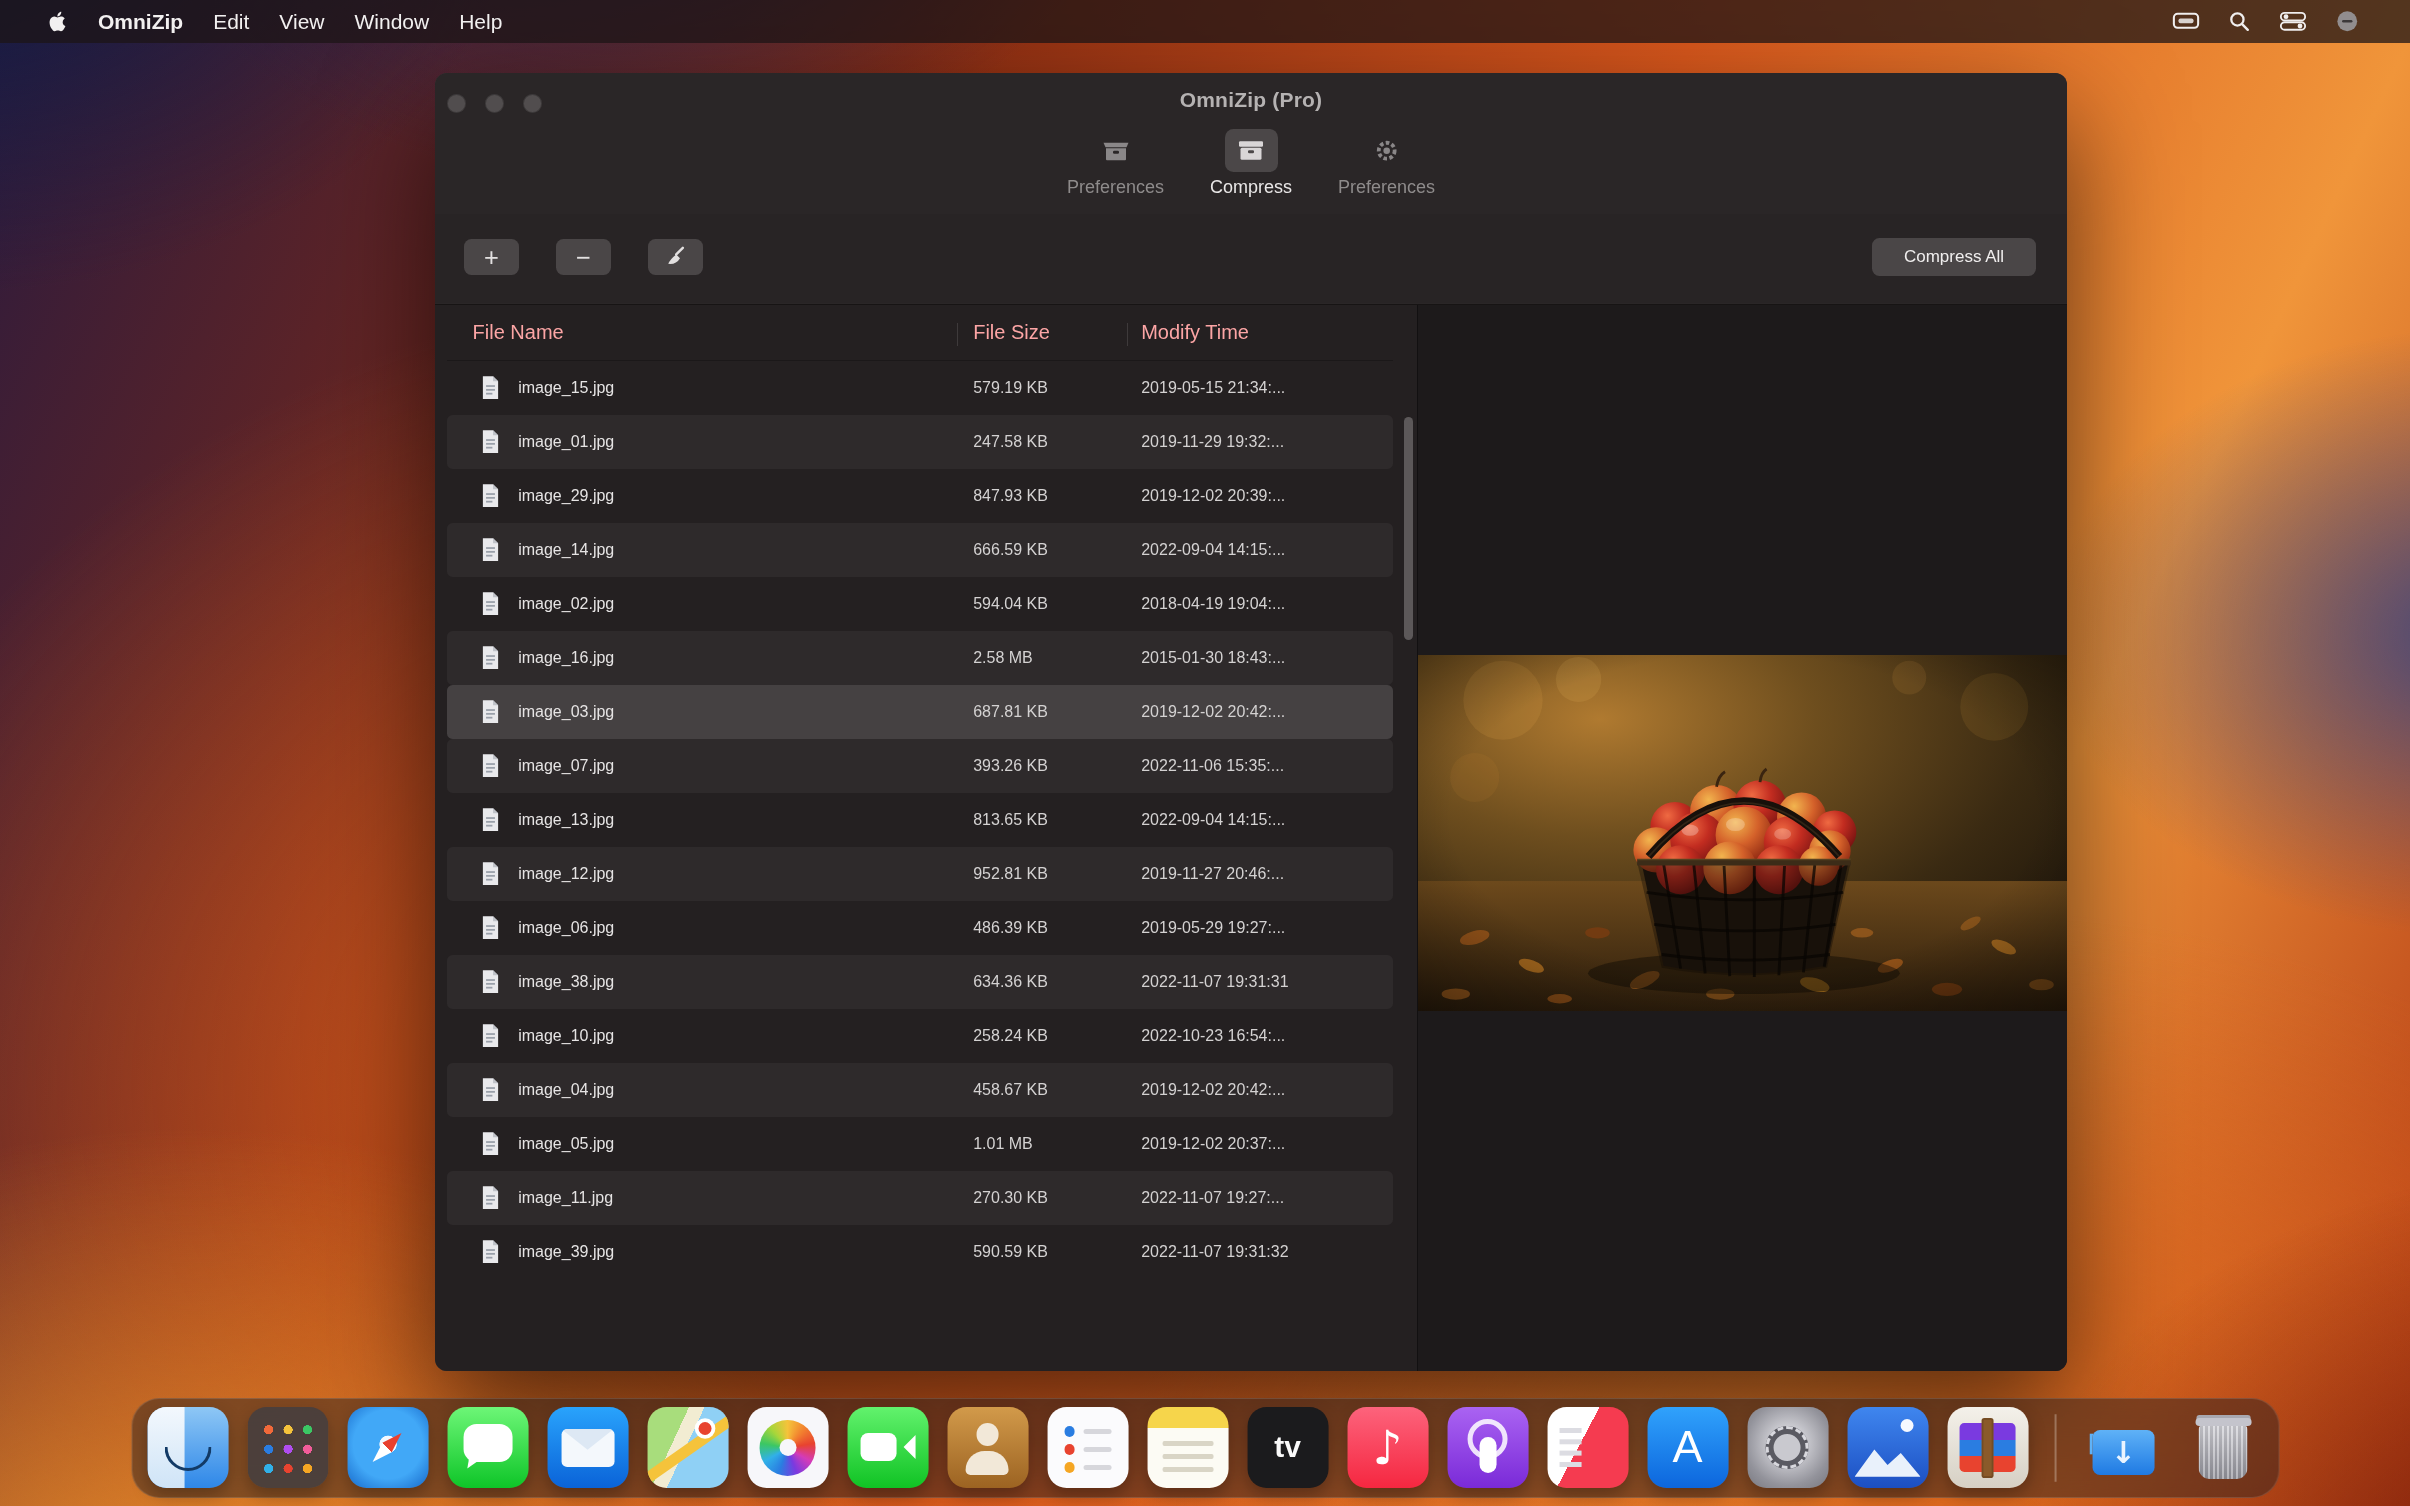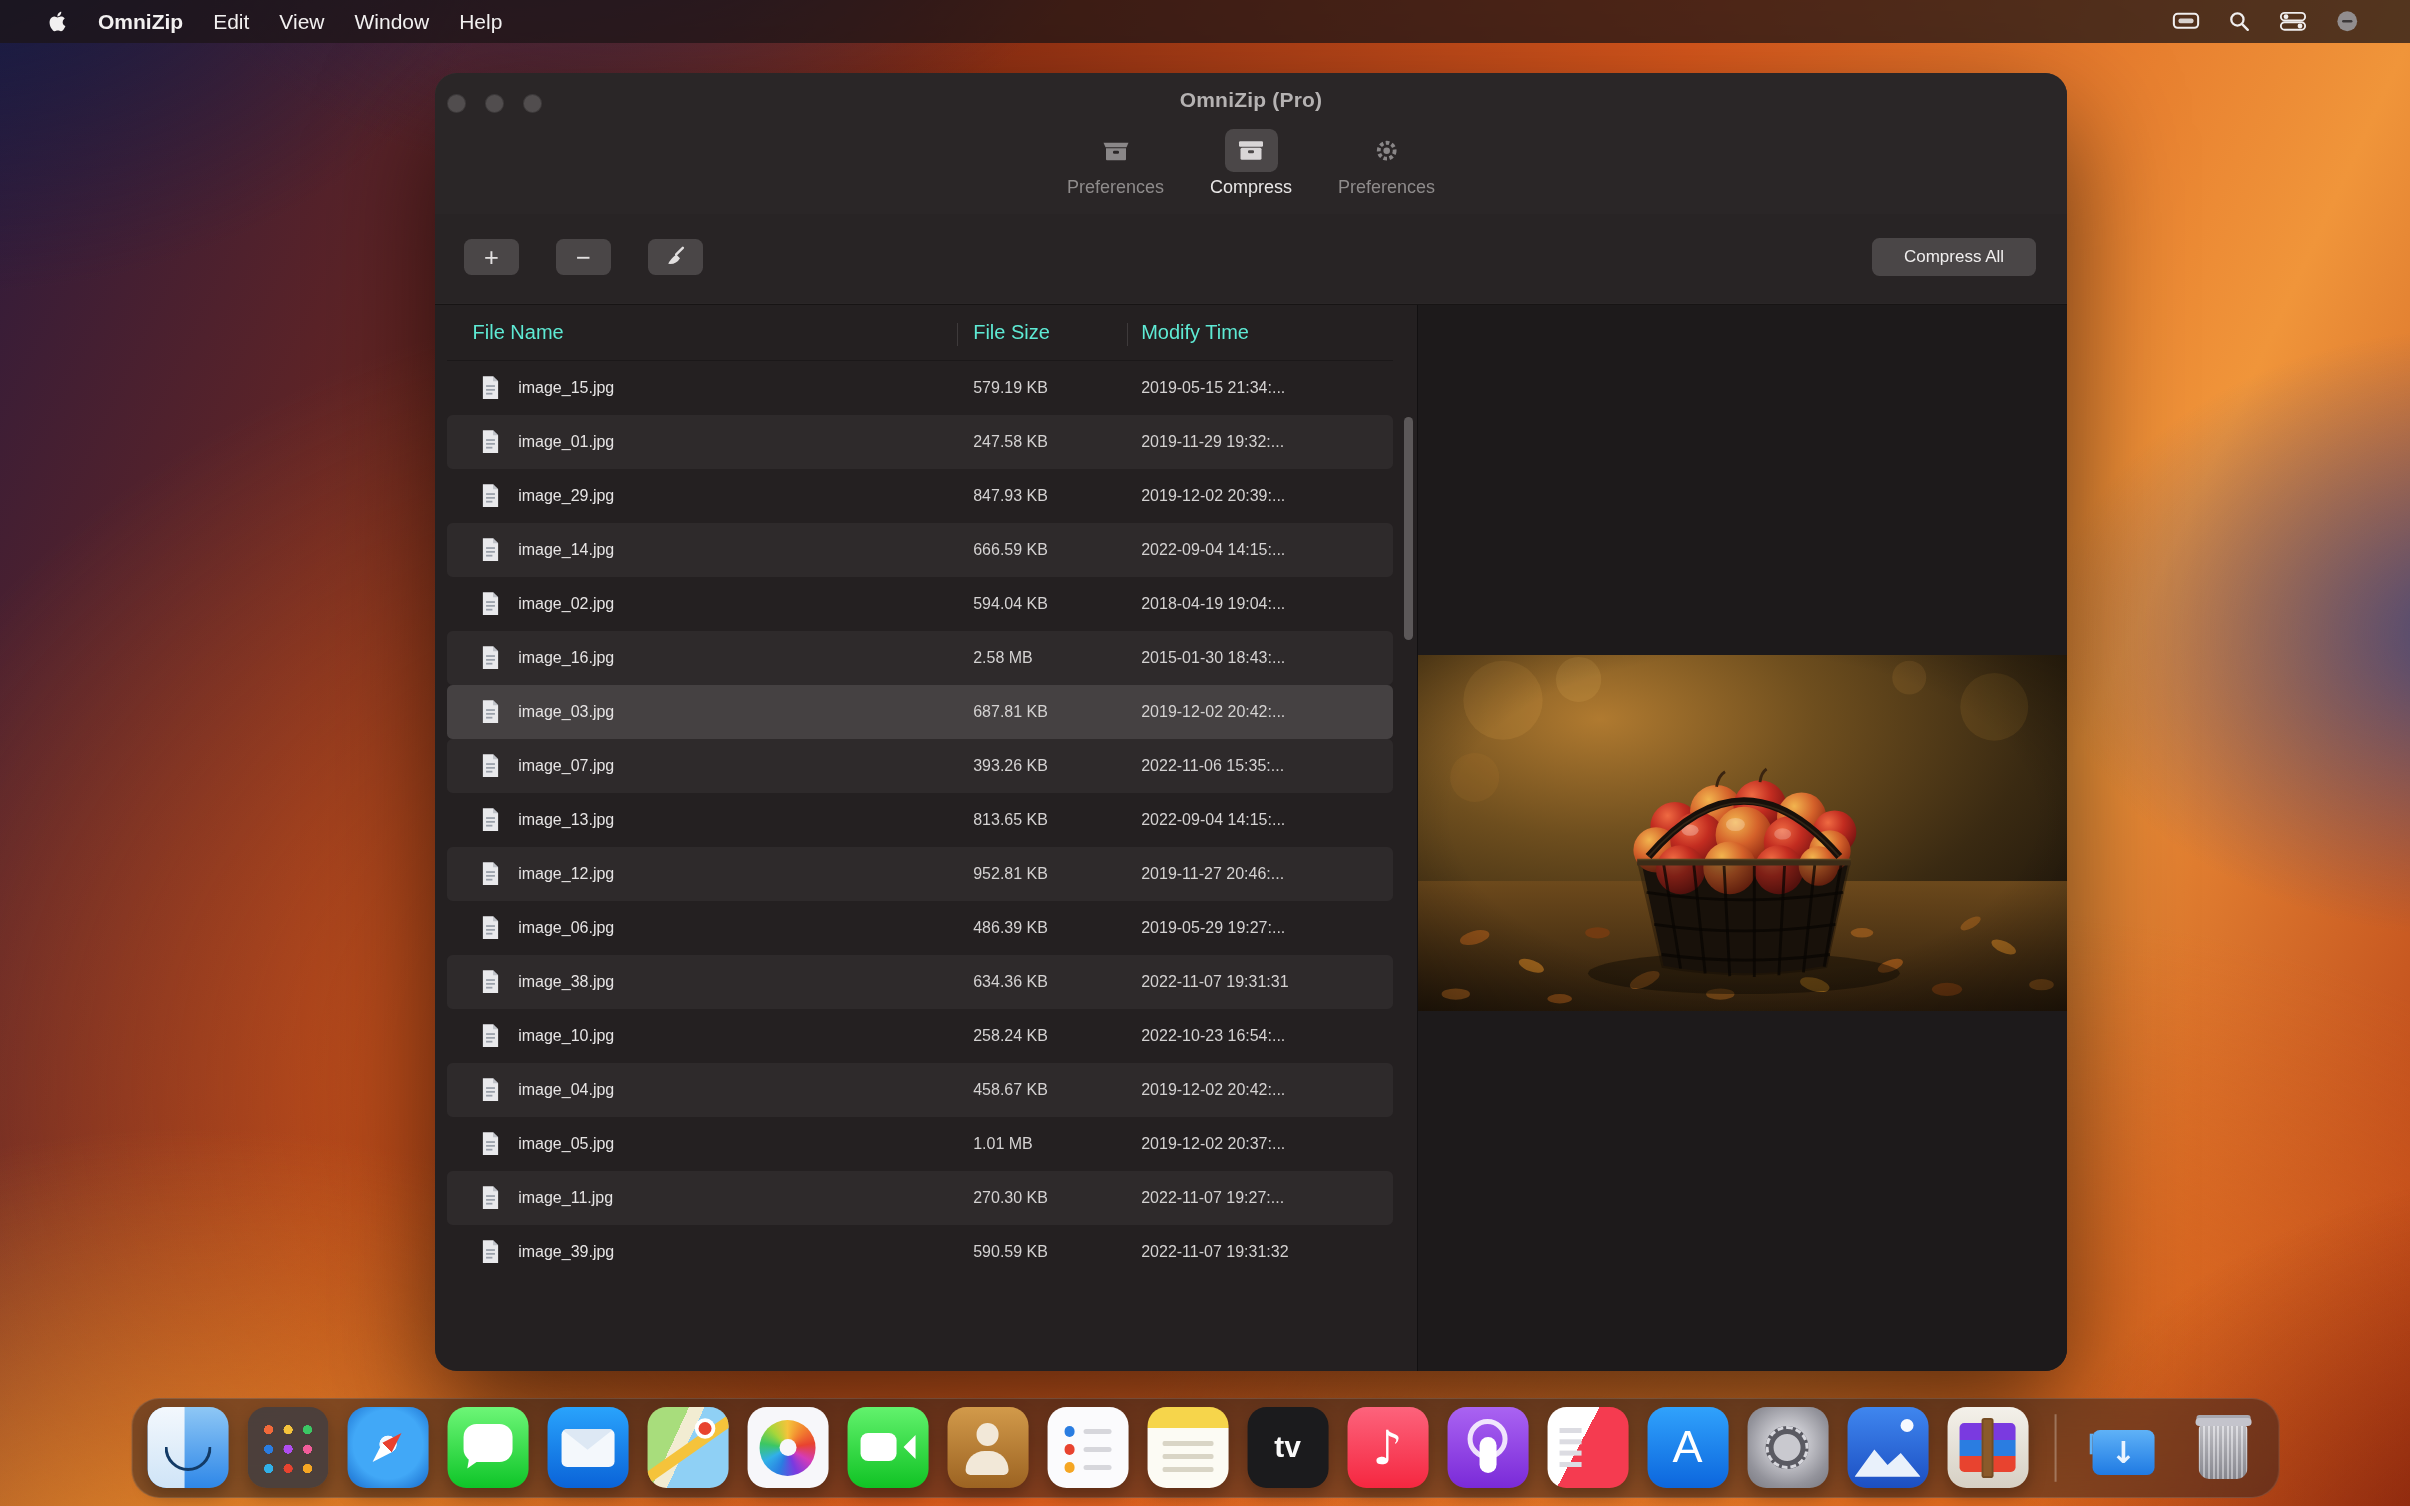--- a/index.html
+++ b/index.html
@@ -26,21 +26,21 @@
   }
   .menubar .apple{padding:0 17px 0 21px;display:flex;align-items:center;}
   .menubar .appname{font-weight:700;padding:0 15px;}
   .menubar .mitem{padding:0 15px;}
   .menubar .spacer{flex:1;}
   .menubar .status{display:flex;align-items:center;gap:28px;padding-right:24.5px;}
   .menubar .status svg{display:block;}
   
   .window{
     position:absolute;left:435px;top:73px;width:1632px;height:1298px;
-    background:#242021;border-radius:22px;overflow:hidden;
+    background:#242021;border-radius:12px;overflow:hidden;
     box-shadow:0 47px 113px rgba(0,0,0,.6),0 0 0 0.9px rgba(255,255,255,.13) inset;
     z-index:10;
   }
   .win-header{position:absolute;top:0;left:0;right:0;height:231px;background:#2a2627;}
   .win-header .hr1{position:absolute;top:141px;left:0;right:0;height:0.9px;background:#1b1818;}
   .traffic{position:absolute;top:21px;left:12.2px;display:flex;gap:19px;}
   .traffic .tl{width:19px;height:19px;border-radius:50%;background:#514d4e;box-shadow:inset 0 0 0 0.9px rgba(0,0,0,.25);}
   .win-title{
     position:absolute;top:15px;left:0;right:0;text-align:center;
     font-size:21px;font-weight:600;color:#b5b2b2;letter-spacing:0.2px;
@@ -64,21 +64,21 @@
     position:absolute;right:31px;top:23.5px;height:38px;width:164px;border:none;
     border-radius:7.5px;background:#4a4647;color:#f0eeee;font-size:17px;font-weight:500;
     font-family:inherit;
   }
   
   .content{position:absolute;top:231px;left:0;right:0;bottom:0;display:flex;background:#242021;border-top:0.9px solid #171414;}
   .table-pane{width:982px;position:relative;box-sizing:border-box;flex:0 0 auto;}
   .thead{
     position:relative;height:56px;margin-left:12.2px;width:946px;
     display:grid;grid-template-columns:526px 168px auto;align-items:center;
-    color:#5eead4;font-size:20px;border-bottom:0.9px solid #1b1819;box-sizing:border-box;
+    color:#fca5a5;font-size:20px;border-bottom:0.9px solid #1b1819;box-sizing:border-box;
   }
   .thead .h-name{padding-left:25.4px;}
   .thead .vsep{position:absolute;top:18px;width:0.9px;height:22.6px;background:#3e3a3b;}
   .vsep.s1{left:510px;} .vsep.s2{left:680px;}
   .tbody{margin-left:12.2px;width:946px;overflow:hidden;height:calc(100% - 56px);}
   .trow{
     height:54px;display:grid;grid-template-columns:526px 168px auto;align-items:center;
     font-size:16px;color:#d4d2d2;border-radius:5.6px;
   }
   .trow:nth-child(even){background:#2e2a2b;}

